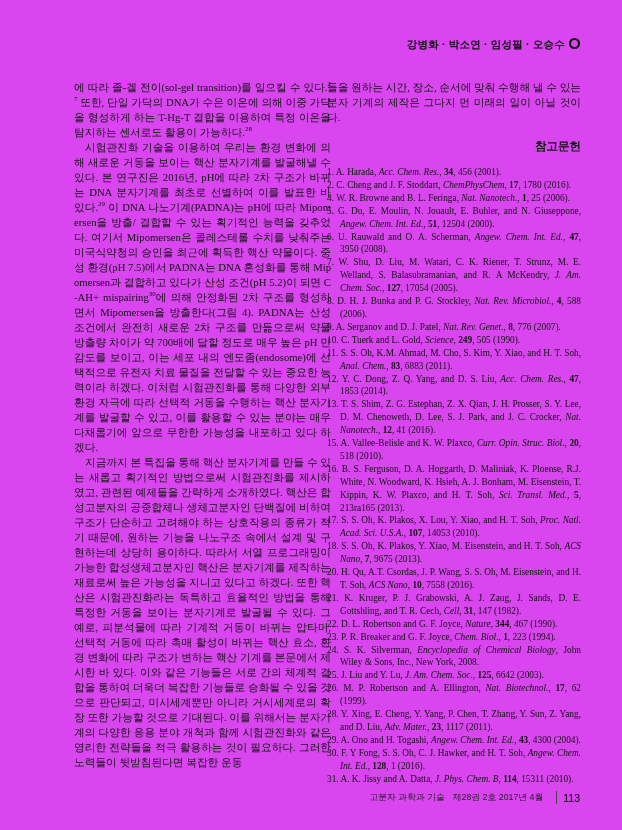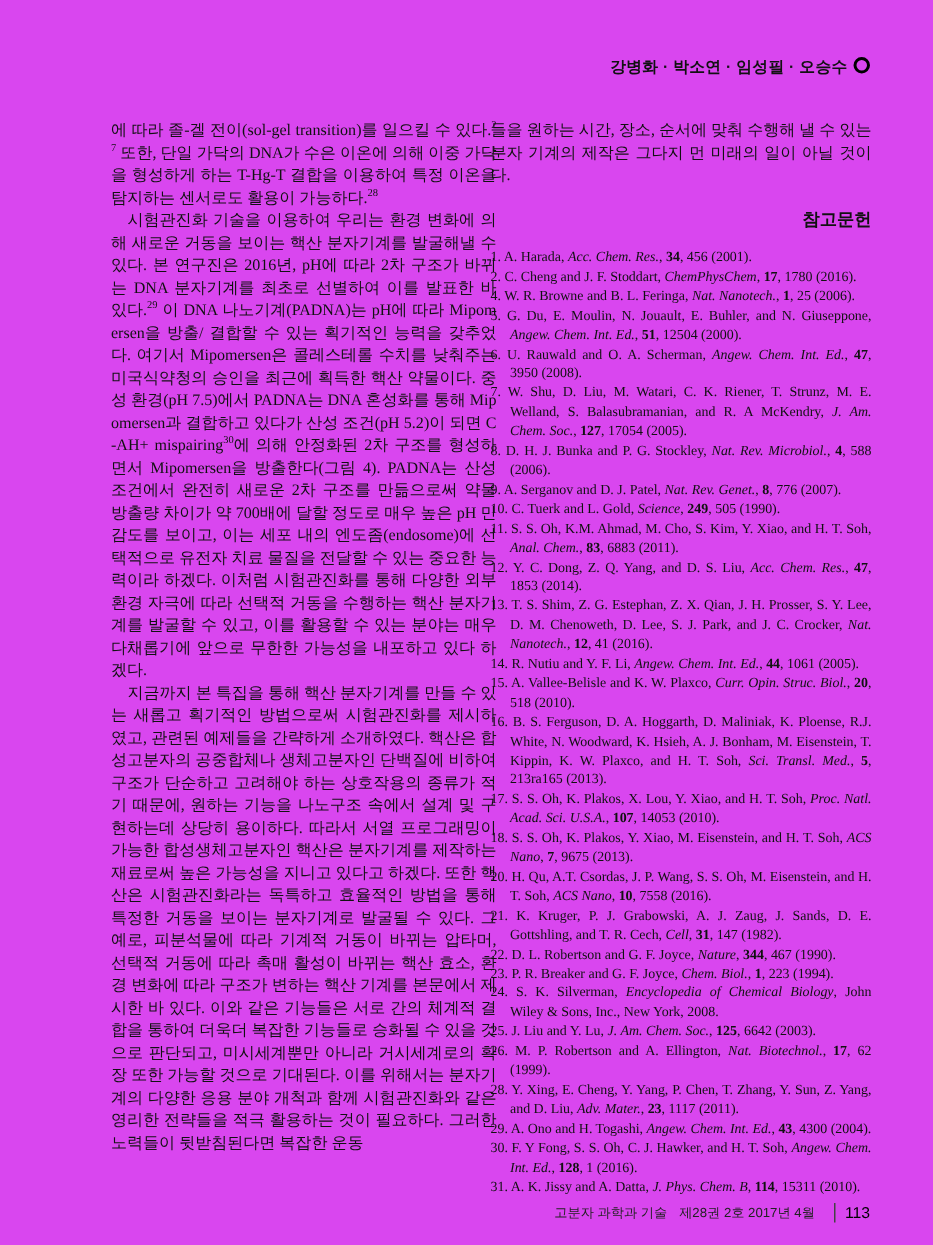--- a/index.html
+++ b/index.html
@@ -42,21 +42,21 @@
     text-align:right; margin:14px 0 12px 0;
   }
   .refs-list {
     list-style:none; margin:0; padding:0;
     font-size:9.3px; line-height:12.9px; text-align:justify;
   }
   .ref { padding-left:13px; text-indent:-13px; margin:0; }
   .refs-list i { font-style:italic; }
   .refs-list b { font-weight:bold; }
   .footer {
-    position:absolute; right:42px; bottom:15px;
+    position:absolute; right:42px; bottom:26px;
     font-family:"Liberation Sans","DejaVu Sans",sans-serif;
     font-size:8.8px; color:#222; display:flex; align-items:center;justify-content:flex-end;
   }
   .footer .journal { margin-right:8px; }
   .footer .issue { margin-right:7px; }
   .footer .divider { width:1px; height:13px; background:#444; margin:0 6px; }
   .footer .pageno { font-weight:normal; font-size:10.5px; color:#000; }
 </style>
 </head>
 <body>
@@ -82,21 +82,20 @@
         <li class="ref">4. W. R. Browne and B. L. Feringa, <i>Nat. Nanotech.</i>, <b>1</b>, 25 (2006).</li>
         <li class="ref">5. G. Du, E. Moulin, N. Jouault, E. Buhler, and N. Giuseppone, <i>Angew. Chem. Int. Ed.</i>, <b>51</b>, 12504 (2000).</li>
         <li class="ref">6. U. Rauwald and O. A. Scherman, <i>Angew. Chem. Int. Ed.</i>, <b>47</b>, 3950 (2008).</li>
         <li class="ref">7. W. Shu, D. Liu, M. Watari, C. K. Riener, T. Strunz, M. E. Welland, S. Balasubramanian, and R. A McKendry, <i>J. Am. Chem. Soc.</i>, <b>127</b>, 17054 (2005).</li>
         <li class="ref">8. D. H. J. Bunka and P. G. Stockley, <i>Nat. Rev. Microbiol.</i>, <b>4</b>, 588 (2006).</li>
         <li class="ref">9. A. Serganov and D. J. Patel, <i>Nat. Rev. Genet.</i>, <b>8</b>, 776 (2007).</li>
         <li class="ref">10. C. Tuerk and L. Gold, <i>Science</i>, <b>249</b>, 505 (1990).</li>
         <li class="ref">11. S. S. Oh, K.M. Ahmad, M. Cho, S. Kim, Y. Xiao, and H. T. Soh, <i>Anal. Chem.</i>, <b>83</b>, 6883 (2011).</li>
         <li class="ref">12. Y. C. Dong, Z. Q. Yang, and D. S. Liu, <i>Acc. Chem. Res.</i>, <b>47</b>, 1853 (2014).</li>
         <li class="ref">13. T. S. Shim, Z. G. Estephan, Z. X. Qian, J. H. Prosser, S. Y. Lee, D. M. Chenoweth, D. Lee, S. J. Park, and J. C. Crocker, <i>Nat. Nanotech.</i>, <b>12</b>, 41 (2016).</li>
-        <li class="ref">14. R. Nutiu and Y. F. Li, <i>Angew. Chem. Int. Ed.</i>, <b>44</b>, 1061 (2005).</li>
         <li class="ref">15. A. Vallee-Belisle and K. W. Plaxco, <i>Curr. Opin. Struc. Biol.</i>, <b>20</b>, 518 (2010).</li>
         <li class="ref">16. B. S. Ferguson, D. A. Hoggarth, D. Maliniak, K. Ploense, R.J. White, N. Woodward, K. Hsieh, A. J. Bonham, M. Eisenstein, T. Kippin, K. W. Plaxco, and H. T. Soh, <i>Sci. Transl. Med.</i>, <b>5</b>, 213ra165 (2013).</li>
         <li class="ref">17. S. S. Oh, K. Plakos, X. Lou, Y. Xiao, and H. T. Soh, <i>Proc. Natl. Acad. Sci. U.S.A.</i>, <b>107</b>, 14053 (2010).</li>
         <li class="ref">18. S. S. Oh, K. Plakos, Y. Xiao, M. Eisenstein, and H. T. Soh, <i>ACS Nano</i>, <b>7</b>, 9675 (2013).</li>
         <li class="ref">20. H. Qu, A.T. Csordas, J. P. Wang, S. S. Oh, M. Eisenstein, and H. T. Soh, <i>ACS Nano</i>, <b>10</b>, 7558 (2016).</li>
         <li class="ref">21. K. Kruger, P. J. Grabowski, A. J. Zaug, J. Sands, D. E. Gottshling, and T. R. Cech, <i>Cell</i>, <b>31</b>, 147 (1982).</li>
         <li class="ref">22. D. L. Robertson and G. F. Joyce, <i>Nature</i>, <b>344</b>, 467 (1990).</li>
         <li class="ref">23. P. R. Breaker and G. F. Joyce, <i>Chem. Biol.</i>, <b>1</b>, 223 (1994).</li>
         <li class="ref">24. S. K. Silverman, <i>Encyclopedia of Chemical Biology</i>, John Wiley &amp; Sons, Inc., New York, 2008.</li>
         <li class="ref">25. J. Liu and Y. Lu, <i>J. Am. Chem. Soc.</i>, <b>125</b>, 6642 (2003).</li>

